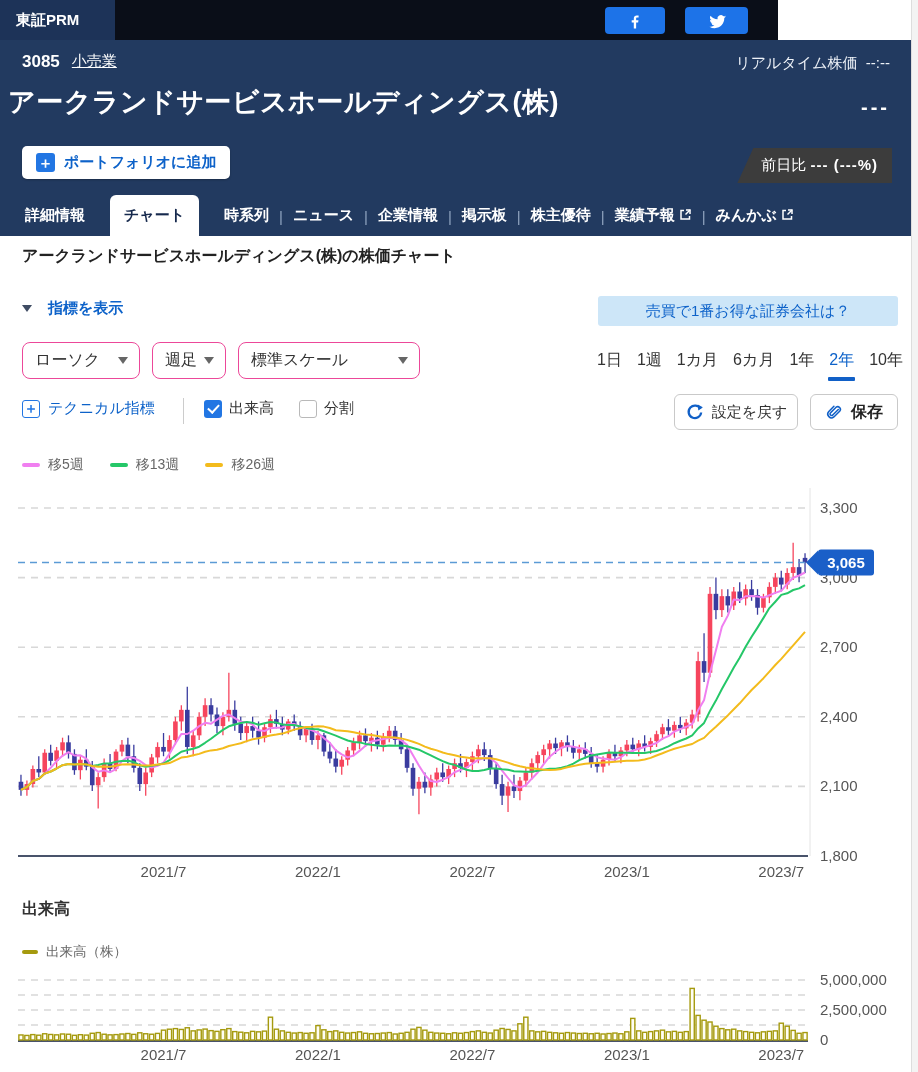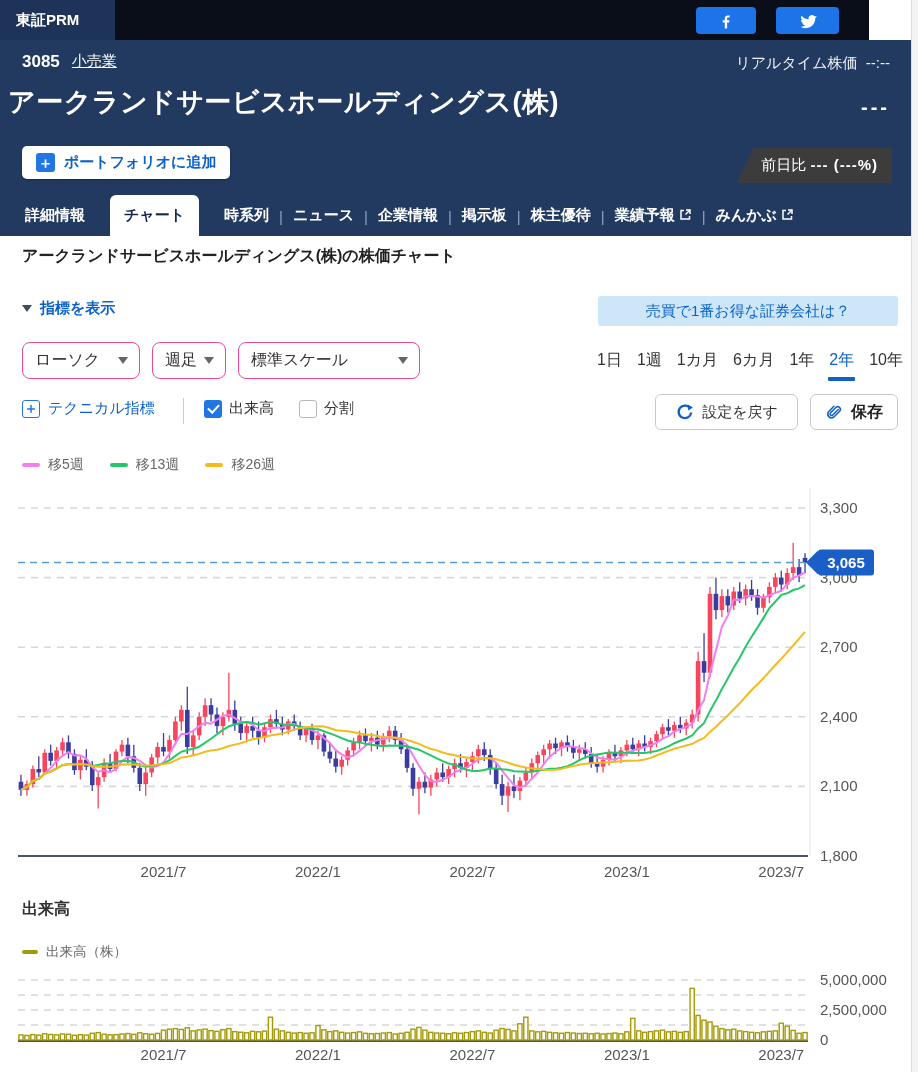--- a/index.html
+++ b/index.html
@@ -1,21 +1,21 @@
 <!DOCTYPE html>
 <html><head>
 <meta charset="utf-8">
 <style>
   * { margin:0; padding:0; box-sizing:border-box; }
   html,body { background:#fff; }
   body { font-family:"Liberation Sans","DejaVu Sans",sans-serif; width:918px; }
   .page { position:relative; width:918px; height:1072px; overflow:hidden; background:#fff; }
 
   
-  .topbar { position:absolute; left:0; top:0; width:869px; height:40px; background:#0a0e18; }
+  .topbar { position:absolute; left:0; top:0; width:778px; height:40px; background:#0a0e18; }
   .market-chip { position:absolute; left:0; top:0; width:115px; height:40px; background:#1d3358;
                  color:#fff; font-weight:bold; font-size:15px; line-height:40px; padding-left:16px; }
   .sbtn { position:absolute; top:7px; height:27px; border-radius:4px; background:#1d73e8;
           display:flex; align-items:center; justify-content:center; cursor:pointer; }
   .sbtn.fb { right:113px; width:60px; }
   .sbtn.tw { right:30px;  width:63px; }
 
   
   .header { position:absolute; left:0; top:40px; width:918px; height:196px; background:#223a60; color:#fff; }
   .row-code { position:absolute; left:22px; top:12px; display:flex; align-items:flex-start; gap:12px; }
@@ -37,21 +37,21 @@
   
   .tabs { position:absolute; left:20px; bottom:0; display:flex; align-items:flex-end; font-size:15px; font-weight:bold; }
   .tab { color:#fff; padding:11px 5px; cursor:pointer; white-space:nowrap; }
   .tab.active { background:#fff; color:#16294d; padding:11px 14px; border-radius:6px 6px 0 0; margin:0 20px; }
   .tabsep { color:#8fa3bf; padding:11px 5px; font-weight:normal; }
   .ext-ic { display:inline-block; vertical-align:-1px; margin-left:4px; }
 
   
   .chart-title { position:absolute; left:22px; top:246px; font-size:16px; font-weight:bold; color:#222; }
 
-  .indicator-toggle { position:absolute; left:22px; top:299px; display:flex; align-items:center; gap:8px; cursor:pointer; }
+  .indicator-toggle { position:absolute; left:22px; top:299px; display:flex; align-items:center; gap:16px; cursor:pointer; }
   .tri-dark { width:0; height:0; border-left:5px solid transparent; border-right:5px solid transparent; border-top:7px solid #3f4c63; }
   .indicator-label { color:#0d62c9; font-weight:bold; font-size:15px; }
   .promo { position:absolute; right:20px; top:296px; width:300px; height:30px; line-height:30px; text-align:center;
            background:#cde6f8; color:#0d62c9; font-size:15px; border-radius:3px; cursor:pointer; }
 
   .select-box { position:absolute; top:342px; height:37px; background:#fff; border:1px solid #ec4899; border-radius:8px;
                 display:flex; align-items:center; justify-content:space-between; font-size:16px; color:#333;
                 padding:0 11px 0 12px; cursor:pointer; }
   .tri-gray { width:0; height:0; border-left:5px solid transparent; border-right:5px solid transparent; border-top:7px solid #666; }
   .sel1 { left:22px;  width:118px; }
@@ -72,21 +72,21 @@
   .chk1 { left:204px; } .chk2 { left:299px; }
   .chk { width:18px; height:18px; border-radius:3px; position:relative; }
   .chk.on { background:#2276e3; }
   .chk.on::after { content:""; position:absolute; left:6px; top:2px; width:5px; height:9px;
                    border-right:2px solid #fff; border-bottom:2px solid #fff; transform:rotate(43deg); }
   .chk.off { background:#fff; border:1.5px solid #b9b9b9; }
   .chk-label { font-size:15px; color:#333; }
 
   .btn { position:absolute; top:394px; height:36px; background:#fff; border:1px solid #c9c9c9; border-radius:6px;
          display:flex; align-items:center; justify-content:center; gap:8px; cursor:pointer; }
-  .btn-reset { right:120px; width:143px; font-size:15px; color:#333; }
+  .btn-reset { right:120px; width:124px; font-size:15px; color:#333; }
   .btn-save  { right:20px;  width:88px;  font-size:16px; color:#222; font-weight:bold; }
 
   .legend { position:absolute; left:22px; top:456px; display:flex; gap:26px; align-items:center; }
   .legend-item { display:flex; align-items:center; gap:8px; font-size:14px; color:#666; }
   .dash { width:18px; height:4px; border-radius:2px; background:#999; }
 
   .vol-title { position:absolute; left:22px; top:899px; font-size:16px; font-weight:bold; color:#333; }
   .vol-legend { position:absolute; left:22px; top:943px; display:flex; align-items:center; gap:8px; font-size:13.5px; color:#666; }
   .vol-legend .dash { width:16px; }
 

